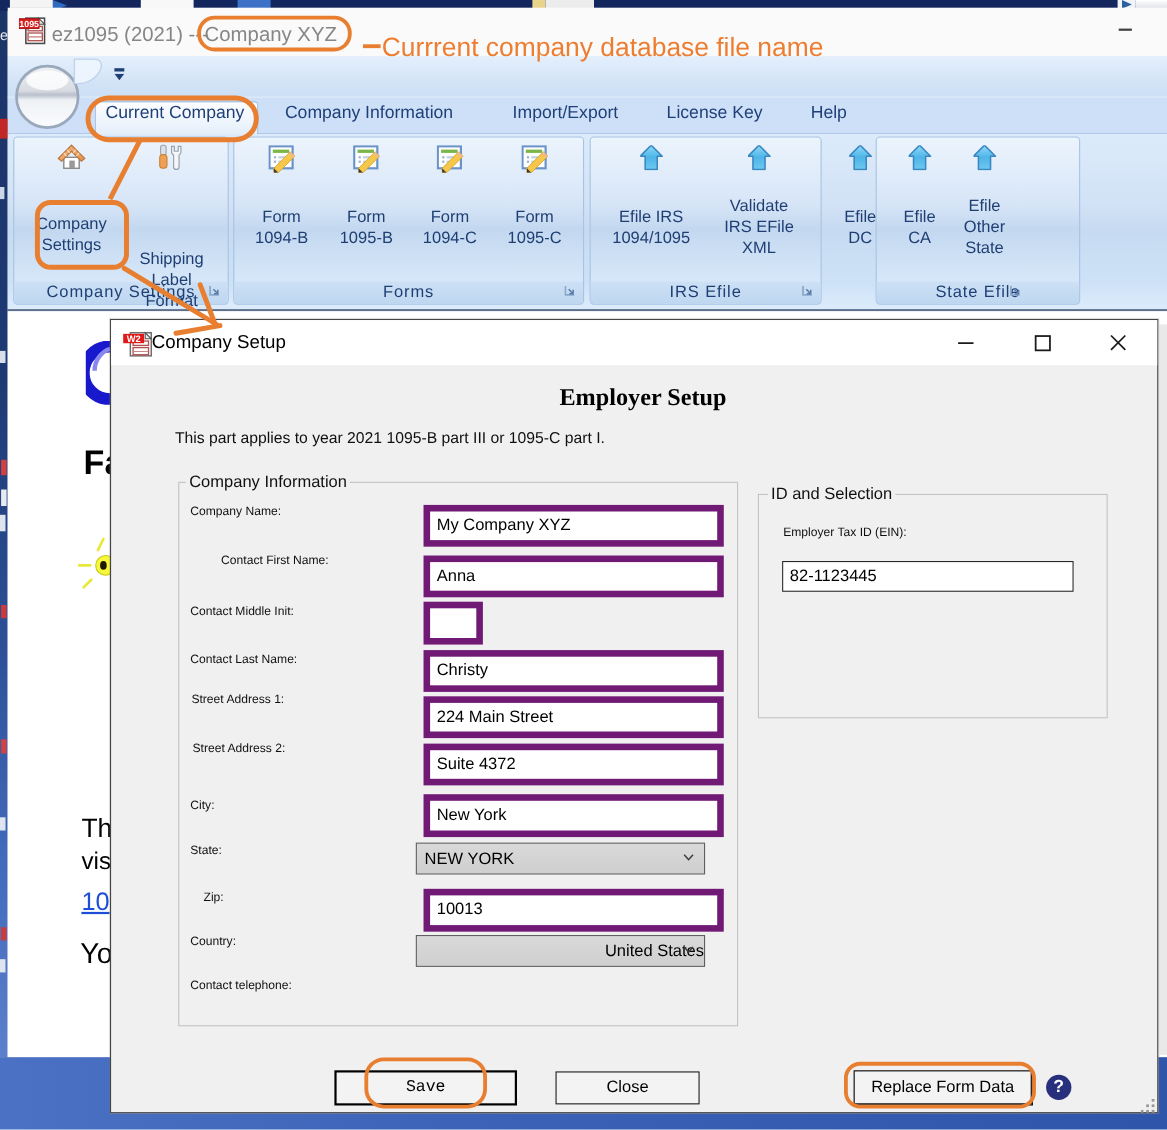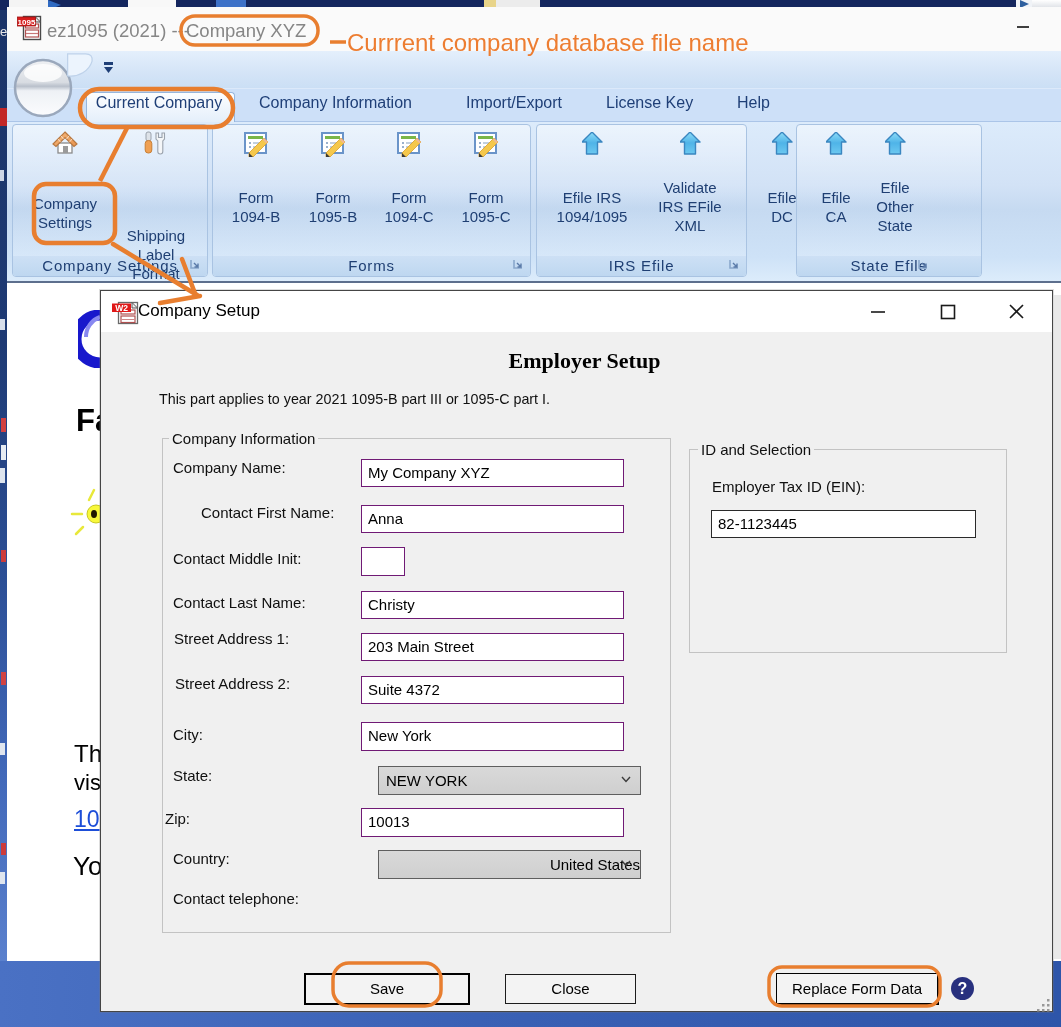--- a/index.html
+++ b/index.html
@@ -30,22 +30,22 @@
     background:linear-gradient(180deg,rgba(255,255,255,0.45) 0%,rgba(255,255,255,0.05) 45%,rgba(185,208,235,0.25) 55%,rgba(235,245,255,0.5) 100%);}
   .rcap{position:absolute;left:0;right:0;bottom:0;height:20px;
     background:linear-gradient(180deg,#cde0f5 0%,#bed7f0 100%);
     border-radius:0 0 3px 3px;color:#1f3f73;font-size:15px;letter-spacing:0.8px;text-align:center;line-height:19px;}
   .rlabel{position:absolute;font-size:15px;line-height:19px;color:#1f3f73;text-align:center;}
   
   #dialog{left:100px;top:290px;width:951px;height:720px;background:#f0f0f0;
     border:1px solid #454545;box-shadow:0 0 0 1px rgba(120,120,120,0.25);}
   #dlgtitlebar{left:0;top:0;width:951px;height:41px;background:#ffffff;position:absolute;}
   #dlgtitle{left:37px;top:10px;font-size:17px;color:#000;position:absolute;}
-  .dl{position:absolute;font-size:15px;color:#101010;}
-  .din{position:absolute;left:260px;width:255px;height:26px;background:#fff;border:1px solid #701a75;
+  .dl{position:absolute;font-size:11px;color:#101010;}
+  .din{position:absolute;left:284px;width:255px;height:26px;background:#fff;border:6px solid #701a75;
     font-size:15px;color:#000;line-height:26px;padding-left:6px;}
   .dsel{position:absolute;left:277px;width:254px;height:27px;border:1px solid #5f5f5f;
     background:linear-gradient(180deg,#d9d9d9 0%,#cfcfcf 100%);font-size:15px;color:#000;line-height:27px;padding-left:7px;}
   .chev{position:absolute;right:9px;top:7px;width:10px;height:10px;}
   .gbox{position:absolute;border:1px solid #c3c3c3;}
   .glab{position:absolute;font-size:15px;color:#101010;background:#f0f0f0;padding:0 3px;}
   .dbtn{position:absolute;background:#f3f3f3;font-size:15px;color:#000;text-align:center;}
   
   .frag{position:absolute;color:#000;}
 </style>
@@ -297,45 +297,45 @@
     <div class="glab" style="left:597px;top:150px;">ID and Selection</div>
 
     <div class="dl" style="left:72px;top:168px;">Company Name:</div>
     <div class="dl" style="left:72px;top:213px;margin-left:28px;">Contact First Name:</div>
     <div class="dl" style="left:72px;top:259px;">Contact Middle Init:</div>
     <div class="dl" style="left:72px;top:303px;">Contact Last Name:</div>
     <div class="dl" style="left:73px;top:339px;">Street Address 1:</div>
     <div class="dl" style="left:74px;top:384px;">Street Address 2:</div>
     <div class="dl" style="left:72px;top:435px;">City:</div>
     <div class="dl" style="left:72px;top:476px;">State:</div>
-    <div class="dl" style="left:64px;top:519px;">Zip:</div>
+    <div class="dl" style="left:84px;top:519px;">Zip:</div>
     <div class="dl" style="left:72px;top:559px;">Country:</div>
     <div class="dl" style="left:72px;top:599px;">Contact telephone:</div>
 
     <div class="din" style="top:168px;">My Company XYZ</div>
     <div class="din" style="top:214px;">Anna</div>
     <div class="din" style="top:256px;width:36px;height:27px;"></div>
     <div class="din" style="top:300px;">Christy</div>
-    <div class="din" style="top:342px;">203 Main Street</div>
+    <div class="din" style="top:342px;">224 Main Street</div>
     <div class="din" style="top:385px;">Suite 4372</div>
     <div class="din" style="top:431px;height:27px;">New York</div>
     <div class="dsel" style="top:475px;">NEW YORK
       <svg class="chev" viewBox="0 0 10 10">
         <polyline points="1,3 5,7.5 9,3" fill="none" stroke="#3c3c3c" stroke-width="1.4"></polyline>
       </svg></div>
     <div class="din" style="top:517px;height:27px;">10013</div>
     <div class="dsel" style="top:559px;text-align:right;">United States
       <svg class="chev" viewBox="0 0 10 10">
         <polyline points="1,3 5,7.5 9,3" fill="none" stroke="#3c3c3c" stroke-width="1.4"></polyline>
       </svg></div>
 
     <div class="dl" style="left:611px;top:187px;">Employer Tax ID (EIN):</div>
     <div class="din" style="left:610px;top:219px;width:257px;border:1px solid #2a2a2a;">82-1123445</div>
 
-    <div class="dbtn" style="left:203px;top:682px;width:162px;height:28px;line-height:28px;border:2px solid #000;">Save</div>
+    <div class="dbtn" style="left:203px;top:682px;width:162px;height:28px;line-height:28px;border:2px solid #000;font-family:Liberation Mono, monospace;">Save</div>
     <div class="dbtn" style="left:404px;top:683px;width:129px;height:28px;line-height:28px;border:1px solid #1c1c1c;">Close</div>
     <div class="dbtn" style="left:675px;top:682px;width:160px;height:29px;line-height:29px;border:1px solid #000;box-shadow:1px 1px 0 #000;">Replace Form Data</div>
 
     <div class="abs" style="left:850px;top:686px;width:23px;height:23px;border-radius:50%;background:#28307e;
          color:#fff;font-weight:bold;font-size:16px;text-align:center;line-height:23px;">?</div>
 
     <svg class="abs" style="left:936px;top:708px;" width="14" height="14" viewBox="0 0 14 14">
       <g fill="#989898">
         <rect x="10" y="0" width="2.5" height="2.5"></rect>
         <rect x="5" y="5" width="2.5" height="2.5"></rect>

